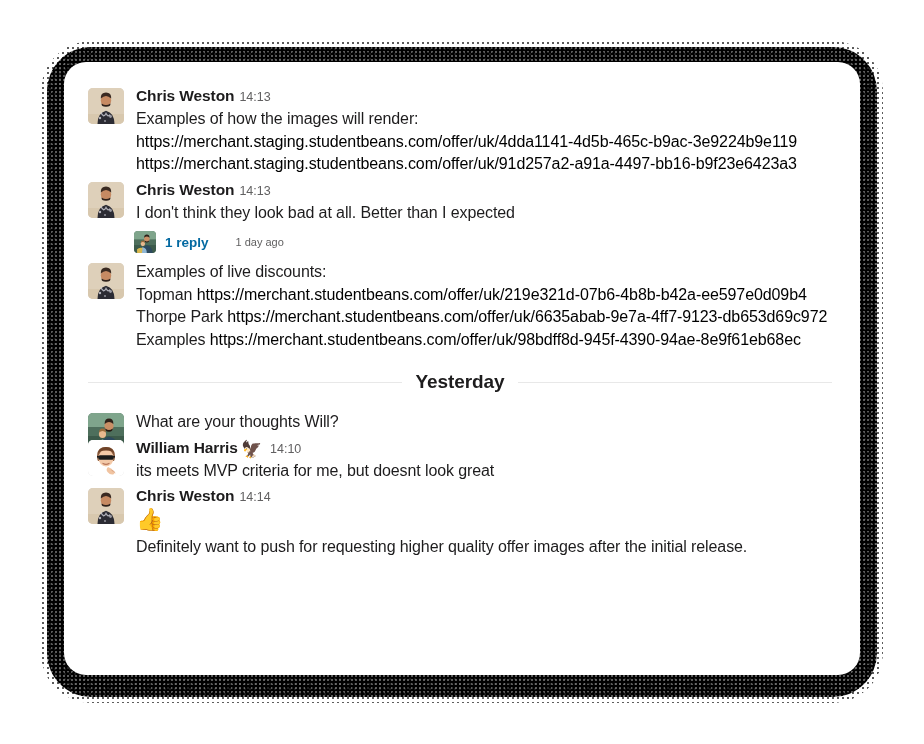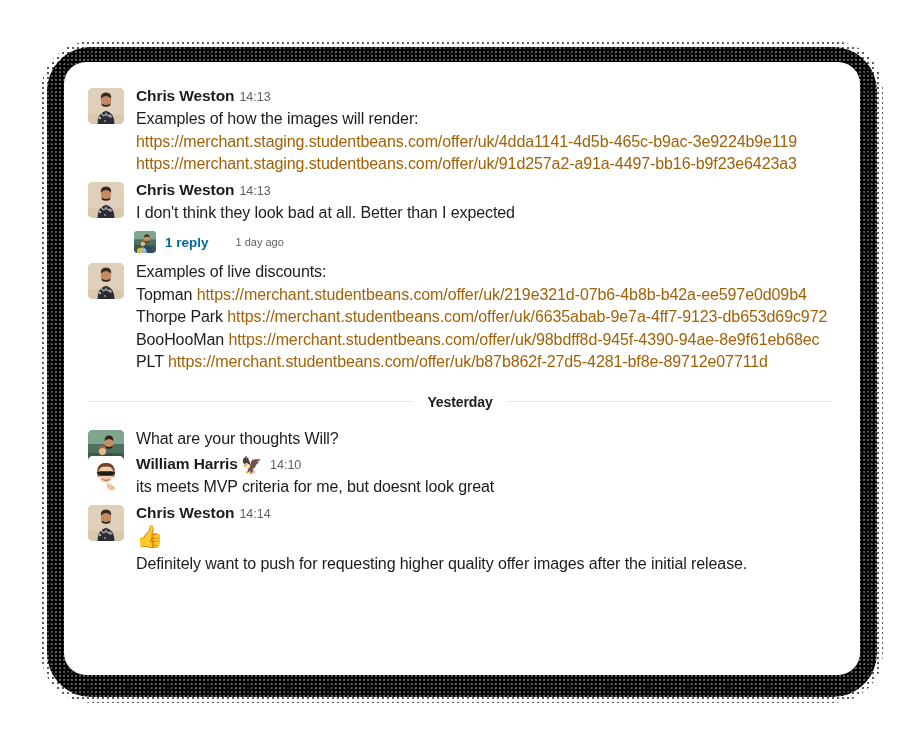--- a/index.html
+++ b/index.html
@@ -105,21 +105,21 @@
   .msg-line {
     font-size: 16px;
     line-height: 22.5px;
     color: #1d1c1d;
     letter-spacing: -0.1px;
     white-space: nowrap;
   }
   .msg-line.emoji-line { line-height: 28px; }
 
   a.link {
-    color: #a16207;
+    color: #000000;
     text-decoration: none;
     margin-top: 24px;
   }
 
   .prefix { color: #1d1c1d; }
 
   
   .thread-bar {
     display: flex;
     align-items: center;
@@ -153,21 +153,21 @@
     display: flex;
     align-items: center;
     margin: 20px 24px 18px 24px;
   }
   .divider .rule {
     flex: 1;
     height: 1px;
     background: #e8e8e8;
   }
   .divider .label {
-    font-size: 14px;
+    font-size: 19px;
     font-weight: bold;
     color: #1d1c1d;
     padding: 0 14px;
     letter-spacing: -0.1px;
   }
 
   .emoji { font-size: 17px; line-height: 1; }
   .emoji-big { font-size: 22px; line-height: 1; }
 </style>
 </head>
@@ -249,22 +249,21 @@
             <path d="M9.5 36q0-11 8.5-13.2Q26.5 25 26.5 36z" fill="#2b2b33"></path>
             <path d="M13 24.5q2.5 6 5 1 2 4 4 1" stroke="#cfcfd8" stroke-width="1.3" fill="none" opacity=".8"></path>
             <circle cx="12" cy="30" r="1.2" fill="#e6e6ee" opacity=".75"></circle>
             <circle cx="22.5" cy="28.5" r="1.4" fill="#e6e6ee" opacity=".6"></circle>
             <circle cx="17" cy="33" r="1.1" fill="#dcdce8" opacity=".55"></circle>
           </svg>
         </div>
         <div class="msg-line">Examples of live discounts:</div>
         <div class="msg-line"><span class="prefix">Topman</span> <a class="link" href="#">https://merchant.studentbeans.com/offer/uk/219e321d-07b6-4b8b-b42a-ee597e0d09b4</a></div>
         <div class="msg-line"><span class="prefix">Thorpe Park</span> <a class="link" href="#">https://merchant.studentbeans.com/offer/uk/6635abab-9e7a-4ff7-9123-db653d69c972</a></div>
-        <div class="msg-line"><span class="prefix">BooHooMan</span> <a class="link" href="#">https://merchant.studentbeans.com/offer/uk/98bdff8d-945f-4390-94ae-8e9f61eb68ec</a></div>
-        <div class="msg-line"><span class="prefix">PLT</span> <a class="link" href="#">https://merchant.studentbeans.com/offer/uk/b87b862f-27d5-4281-bf8e-89712e07711d</a></div>
+        <div class="msg-line"><span class="prefix">Examples</span> <a class="link" href="#">https://merchant.studentbeans.com/offer/uk/98bdff8d-945f-4390-94ae-8e9f61eb68ec</a></div>
       </div>
       <div class="divider">
         <div class="rule"></div>
         <div class="label">Yesterday</div>
         <div class="rule"></div>
       </div>
       <div class="message">
         <div class="avatar">
           <svg viewBox="0 0 36 36">
             <rect width="36" height="36" fill="#5c7f6a"></rect>

